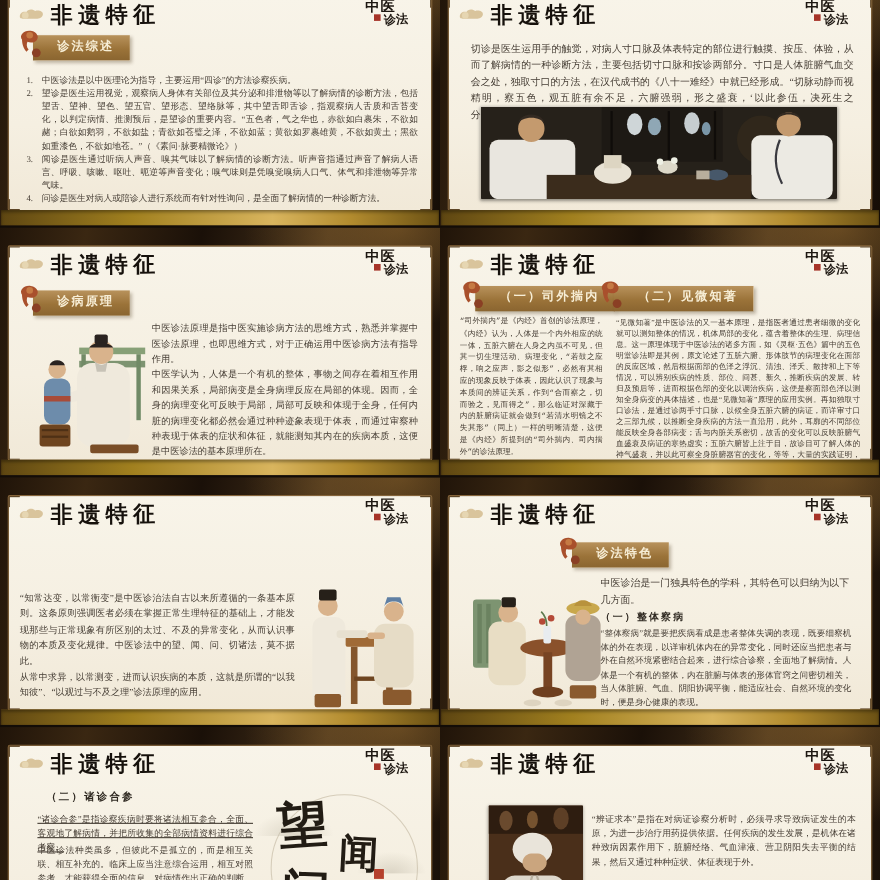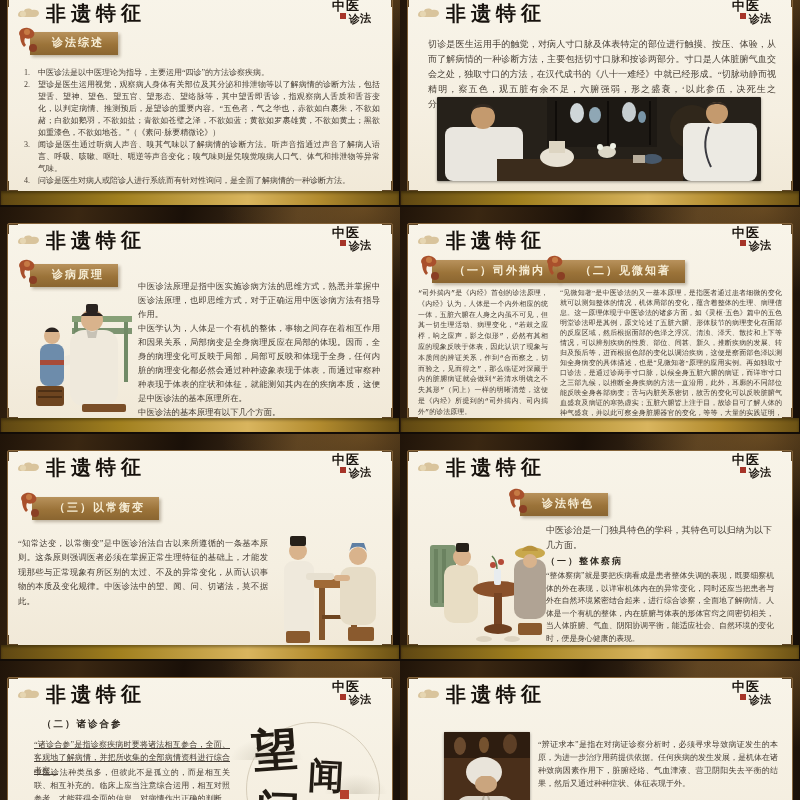--- a/index.html
+++ b/index.html
@@ -180,21 +180,21 @@
         <path d="M62 46c3 5 10 5 12 0l-2 10h-8z" fill="#c7c2b6"></path>
         <rect x="16" y="62" width="24" height="42" rx="8" fill="#6d8cab"></rect>
         <circle cx="28" cy="54" r="8" fill="#d9b38c"></circle>
           <path d="M21 50c2-6 12-6 14 0z" fill="#2a2320"></path>
         <rect x="16" y="78" width="24" height="5" fill="#a84b38"></rect>
         <rect x="12" y="104" width="28" height="20" rx="3" fill="#6e4520"></rect>
           <rect x="14" y="108" width="24" height="2" fill="#4e3015"></rect>
           <rect x="14" y="114" width="24" height="2" fill="#4e3015"></rect>
         <rect x="58" y="122" width="44" height="8" rx="2" fill="#7a4e28"></rect>
       </svg>
-      <div class="txt" style="left:130px;top:56px;width:242px;font-size:8.4px;line-height:14px;">
+      <div class="txt" style="left:130px;top:68px;width:242px;font-size:8.4px;line-height:14px;">
         <div>中医诊法原理是指中医实施诊病方法的思维方式，熟悉并掌握中医诊法原理，也即思维方式，对于正确运用中医诊病方法有指导作用。</div>
         <div>中医学认为，人体是一个有机的整体，事物之间存在着相互作用和因果关系，局部病变是全身病理反应在局部的体现。因而，全身的病理变化可反映于局部，局部可反映和体现于全身，任何内脏的病理变化都必然会通过种种迹象表现于体表，而通过审察种种表现于体表的症状和体征，就能测知其内在的疾病本质，这便是中医诊法的基本原理所在。</div>
         <div>中医诊法的基本原理有以下几个方面。</div>
       </div>
     </div>
     <div class="band"></div>
   </div>
 
   <div class="slide" style="left:400px;top:207px;">
     <div class="panel">
@@ -243,30 +243,23 @@
       <svg class="cloud" width="28" height="14" viewBox="0 0 28 14">
           <path d="M2 9c0-3 3-5 6-4 1-3 6-3 8-1 3-1 7 0 7 3 0 2-2 4-5 4H6C4 11 2 11 2 9z" fill="#d9c49c"></path>
           <circle cx="7" cy="8" r="3" fill="#e6d6b2"></circle>
         </svg>
       <div class="hdr-title">非遗特征</div>
       <div class="logo">
         <div class="l1">中医</div>
         <div class="l2">诊法</div>
         <div class="seal"></div>
       </div>
-      <div class="bar" style="left:24px;top:46px;">
-        <svg class="lingzhi" width="26" height="28" viewBox="0 0 26 28">
-            <path d="M4 10c-3-4 2-9 8-8 6 1 8 6 5 9-2 2-6 2-8 1-1 2-1 5 1 7l-2 2c-3-3-4-8-4-11z" fill="#a9502c"></path>
-            <circle cx="11" cy="6" r="3" fill="#c67a44"></circle>
-            <circle cx="17" cy="22" r="4" fill="#8a3f24"></circle>
-          </svg>
-        <span>（三）以常衡变</span>
-      </div>
       <div class="txt" style="left:10px;top:86px;width:250px;font-size:8.4px;line-height:14.4px;">
         <div>“知常达变，以常衡变”是中医诊治法自古以来所遵循的一条基本原则。这条原则强调医者必须在掌握正常生理特征的基础上，才能发现那些与正常现象有所区别的太过、不及的异常变化，从而认识事物的本质及变化规律。中医诊法中的望、闻、问、切诸法，莫不据此。</div>
+        <div>从常中求异，以常测变，进而认识疾病的本质，这就是所谓的“以我知彼”、“以观过与不及之理”诊法原理的应用。</div>
       </div>
       <svg style="position:absolute;left:274px;top:72px;" width="100" height="122" viewBox="0 0 100 122">
         <rect x="32" y="56" width="48" height="9" rx="2" fill="#a06a36"></rect>
         <rect x="37" y="65" width="6" height="52" fill="#84562c"></rect>
           <rect x="69" y="65" width="6" height="52" fill="#84562c"></rect>
           <rect x="40" y="92" width="33" height="4" fill="#6e4520"></rect>
         <rect x="2" y="38" width="30" height="80" rx="9" fill="#efe9dc"></rect>
         <circle cx="16" cy="28" r="9" fill="#d9b38c"></circle>
           <rect x="8" y="13" width="16" height="10" rx="2" fill="#262019"></rect>
         <rect x="24" y="50" width="28" height="7" rx="3" fill="#e7e0d0"></rect>

